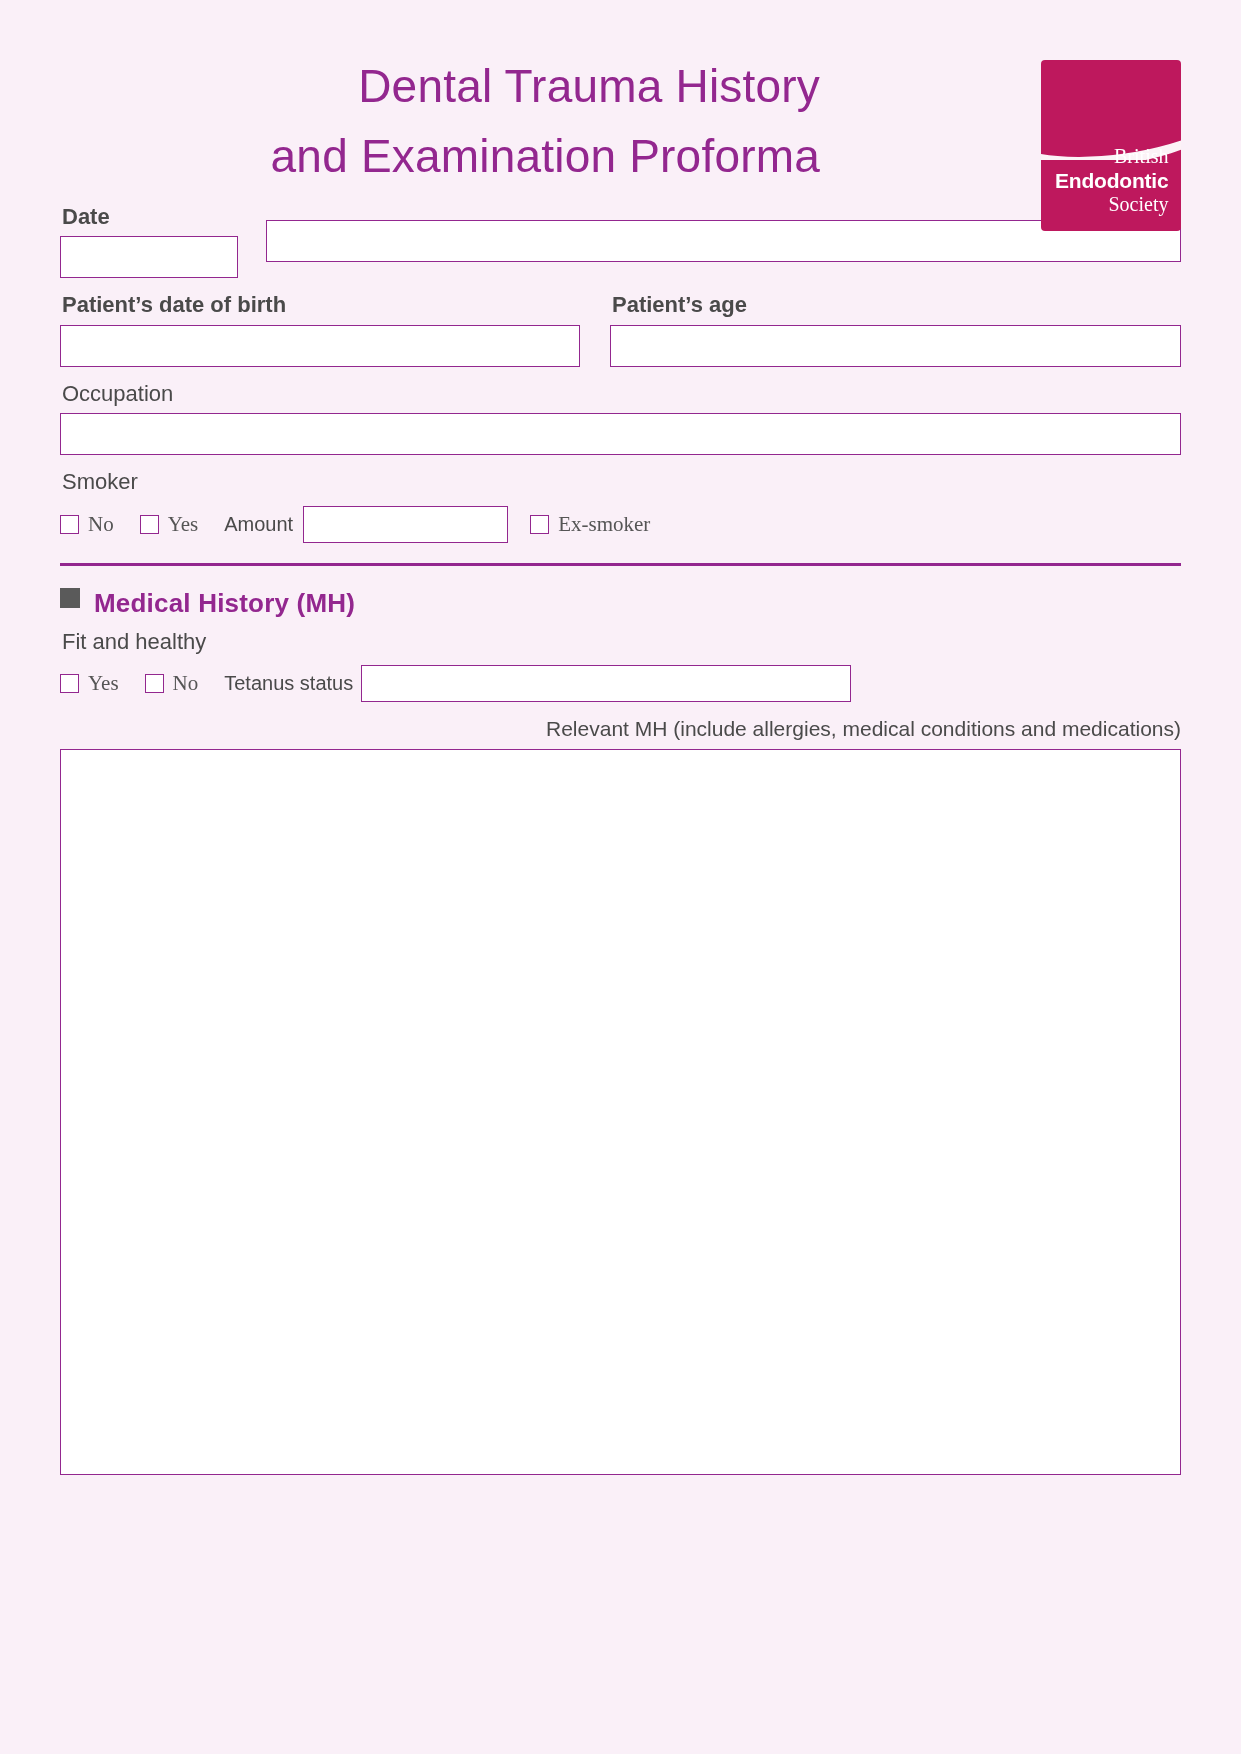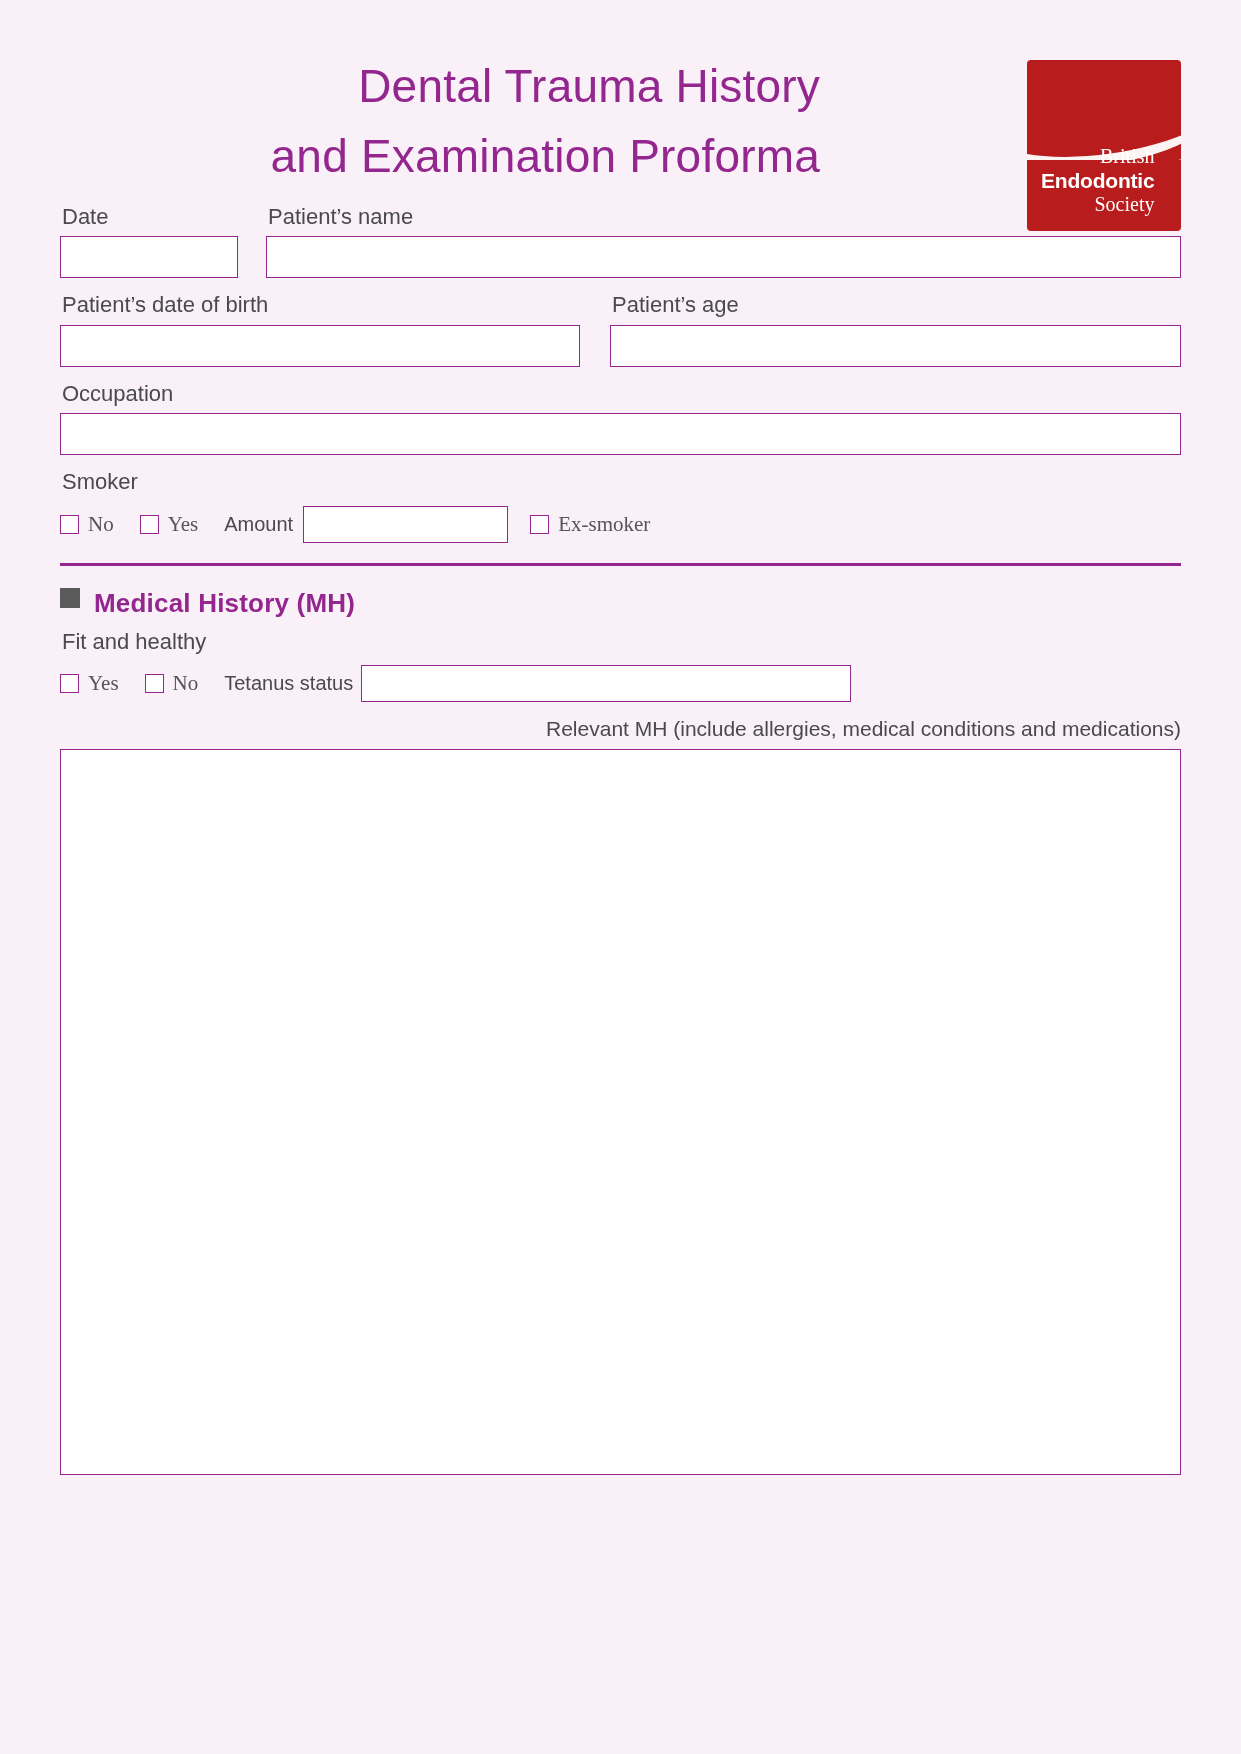--- a/index.html
+++ b/index.html
@@ -40,23 +40,23 @@
     letter-spacing: 0.2px;
     margin: 0;
     max-width: 760px;
   }
   .doc-title .line { display: block; }
 
   .logo {
     position: absolute;
     right: 0;
     top: 60px;
-    width: 154px;
+    width: 140px;
     height: 171px;
-    background: #b91c1c;
+    background: #be185d;
     border-radius: 4px;
     overflow: hidden;
   }
   .logo .swoosh-wrap {
     position: absolute;
     left: 0; top: 0;
     width: 154px;
     height: 100px;
     overflow: hidden;
   }
@@ -129,20 +129,21 @@
   }
   .input-box {
     background: #ffffff;
     border: 1.5px solid #93278f;
     height: 42px;
     box-sizing: border-box;
   }
   .row {
     display: flex;
     align-items: center;
+    font-weight: bold;
   }
   .mt16 { margin-top: 14px; }
   .mt10 { margin-top: 10px; }
 
   .col-date { width: 178px; }
   .col-name { flex: 1; margin-left: 28px; }
   .col-dob  { width: 520px; }
   .col-age  { flex: 1; margin-left: 30px; }
 
   
@@ -249,21 +250,20 @@
       </div>
     </div>
   </div>
 
   <div class="row mt16">
     <div class="col-date">
       <div class="field-label">Date</div>
       <div class="input-box"></div>
     </div>
     <div class="col-name">
-      <div class="field-label">Patient’s name</div>
       <div class="input-box"></div>
     </div>
   </div>
 
   <div class="row mt16">
     <div class="col-dob">
       <div class="field-label">Patient’s date of birth</div>
       <div class="input-box"></div>
     </div>
     <div class="col-age">

